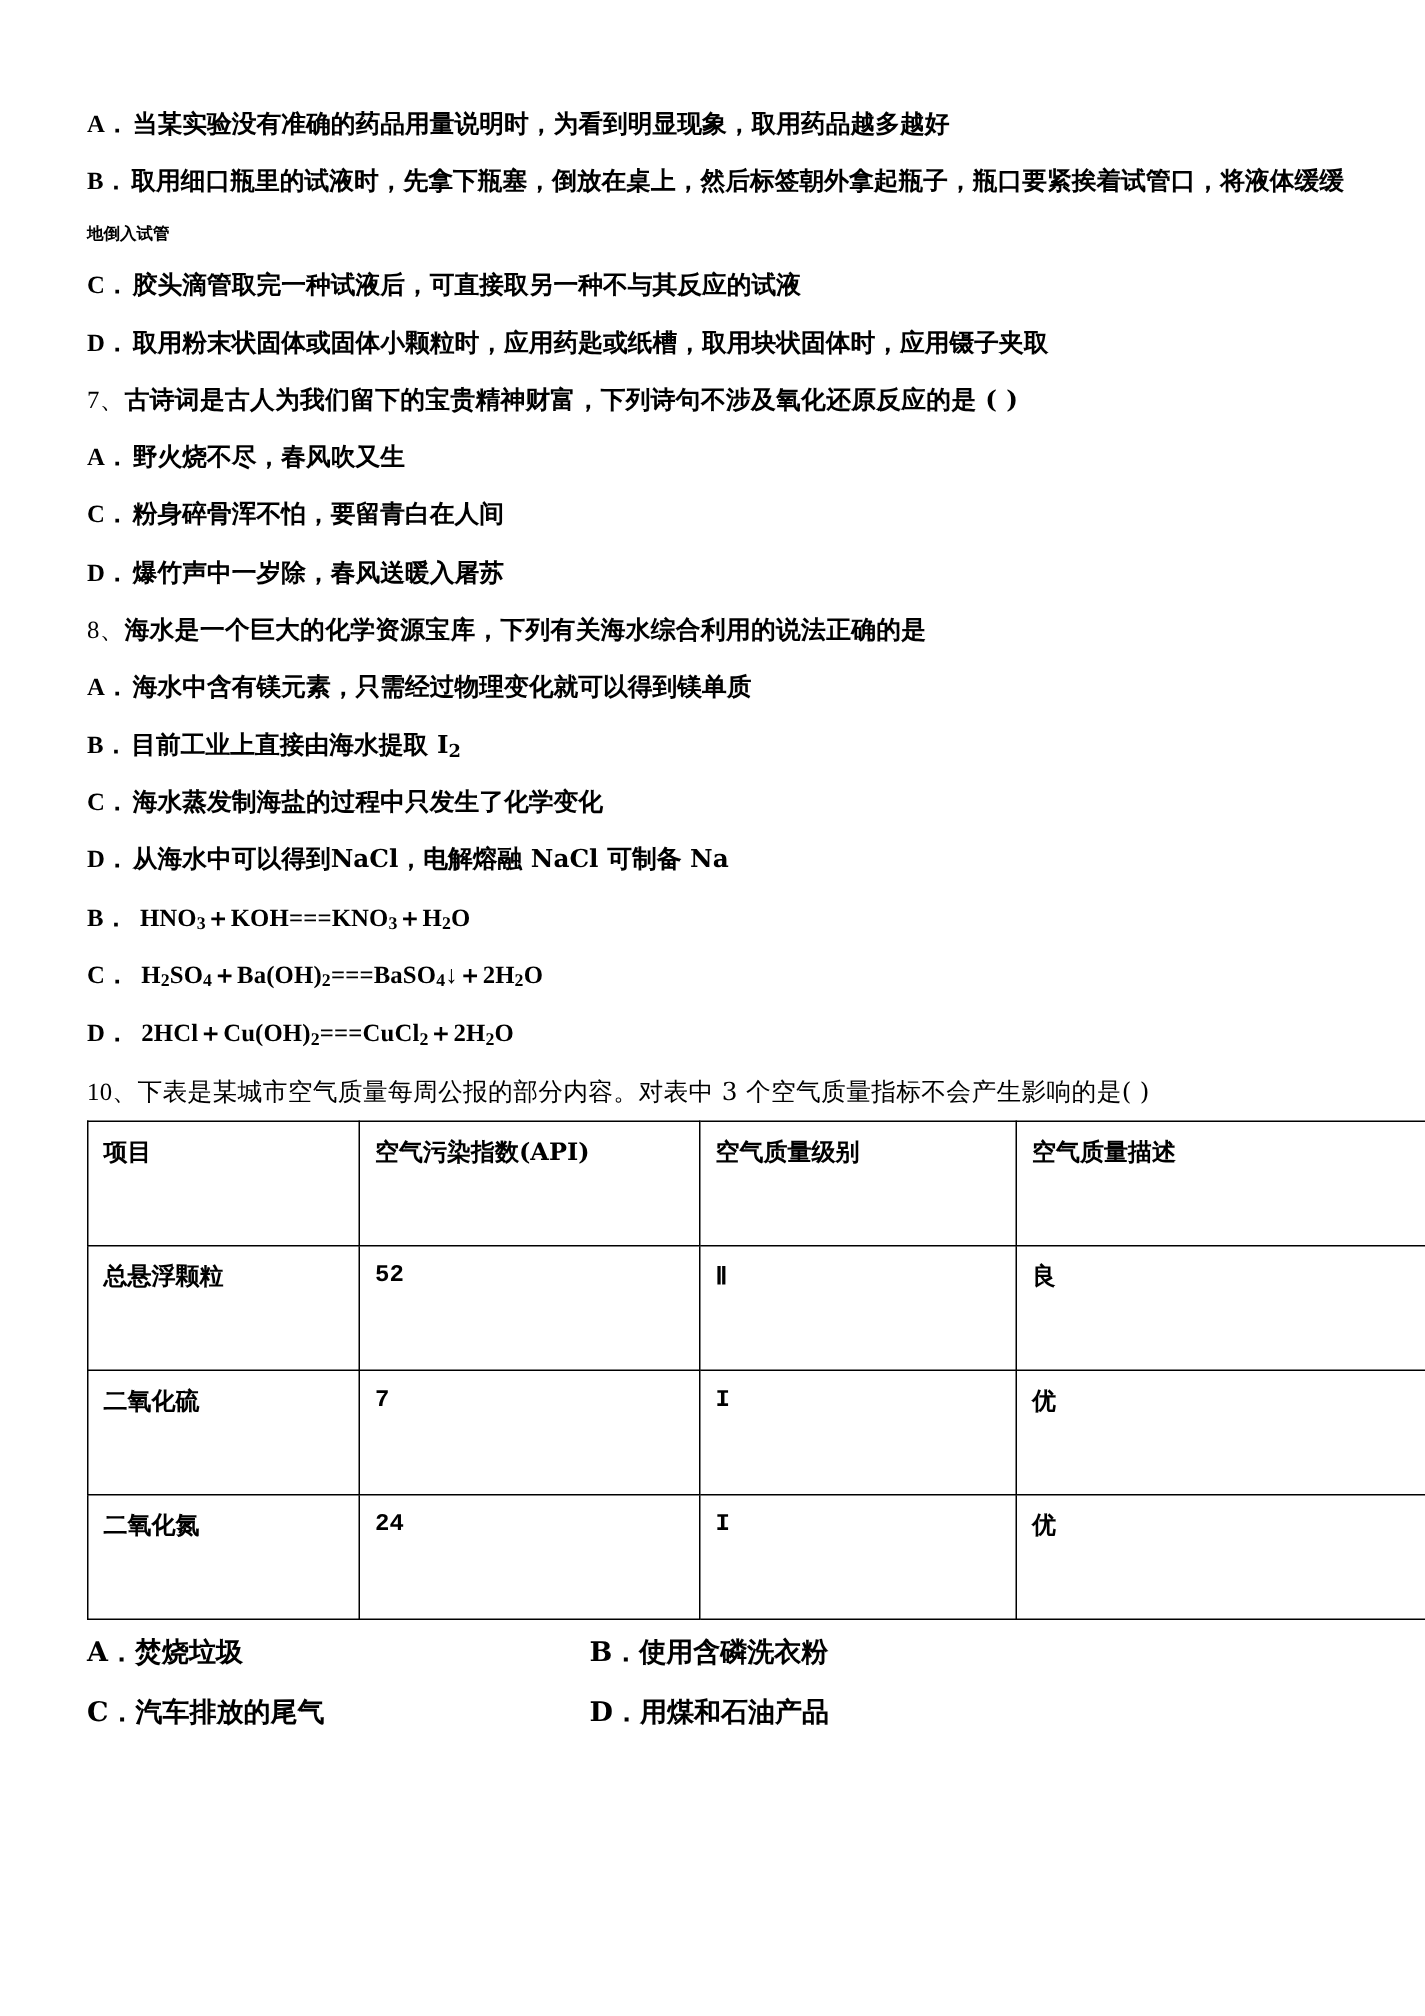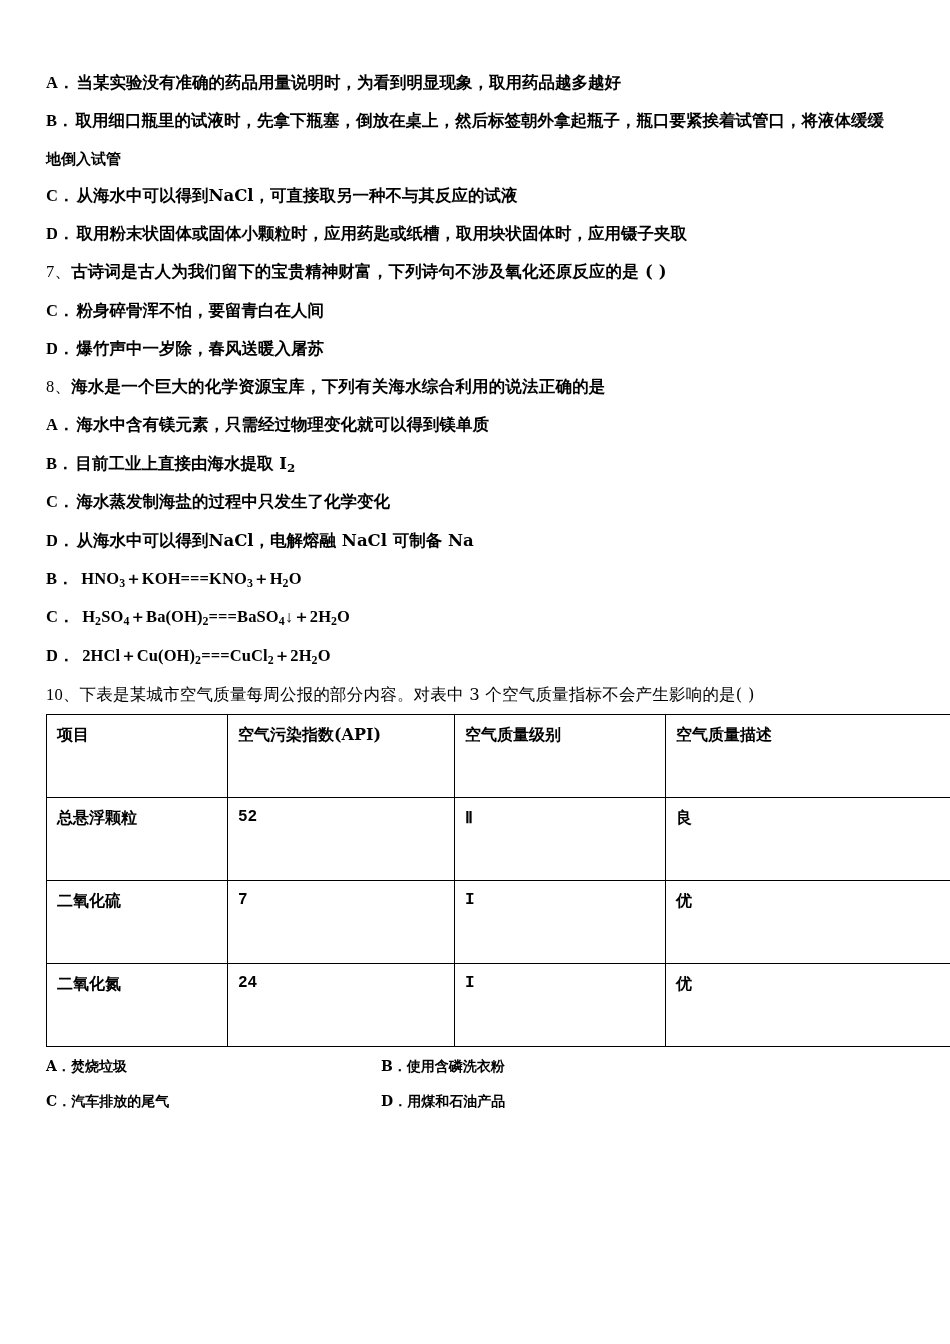--- a/index.html
+++ b/index.html
@@ -10,21 +10,21 @@
   body {
     width: 950px;
     height: 1344px;
     font-family: "DejaVu Serif", "Liberation Serif", serif;
     color: #000000;
     overflow: hidden;
     position: relative;
   }
   .page {
     position: absolute;
-    left: 4px; top: 0;
+    left: 16px; top: 0;
     width: 822px;
     height: 1344px;
     padding: 0;
   }
   .content {
     position: absolute;
     left: 42px;
     top: 72px;
     width: 862px;
   }
@@ -53,21 +53,21 @@
   }
   .opt .lbl {
     font-family: "Liberation Serif", "DejaVu Serif", serif;
     font-weight: bold;
     margin-right: 2px;
   }
   .opt .txt {
     font-weight: bold;
   }
   .cont-line {
-    font-size: 15px;
+    font-size: 11px;
     line-height: 1.35;
     margin: 0 0 16px 0;
     font-weight: bold;
   }
   .eq {
     font-family: "Liberation Serif", "DejaVu Serif", serif;
     font-weight: bold;
     letter-spacing: 0.1px;
   }
 
@@ -98,21 +98,21 @@
 
   
   .two-col {
     margin-top: 10px;
   }
   .two-col-row {
     display: flex;
     margin-bottom: 16px;
   }
   .two-col-row .cell {
-    font-size: 14px;
+    font-size: 18px;
     font-weight: bold;
     line-height: 1.35;
   }
   .two-col-row .cell.left  { width: 335px; flex: 0 0 335px; }
   .two-col-row .cell.right { flex: 1 1 auto; }
   sub { font-size: 0.72em; vertical-align: -0.22em; }
   sup { font-size: 0.72em; vertical-align: 0.42em; }
 </style>
 </head>
 <body>
@@ -124,31 +124,34 @@
       <span class="lbl">A．</span><span class="txt">当某实验没有准确的药品用量说明时，为看到明显现象，取用药品越多越好</span>
     </div>
 
     <div class="opt">
       <span class="lbl">B．</span><span class="txt">取用细口瓶里的试液时，先拿下瓶塞，倒放在桌上，然后标签朝外拿起瓶子，瓶口要紧挨着试管口，将液体缓缓</span>
     </div>
 
     <div class="cont-line">地倒入试管</div>
 
     <div class="opt">
-      <span class="lbl">C．</span><span class="txt">从海水中可以得到NaCl，可直接取另一种不与其反应的试液</span>
+      <span class="lbl">C．</span><span class="txt">胶头滴管取完一种试液后，可直接取另一种不与其反应的试液</span>
     </div>
 
     <div class="opt">
       <span class="lbl">D．</span><span class="txt">取用粉末状固体或固体小颗粒时，应用药匙或纸槽，取用块状固体时，应用镊子夹取</span>
     </div>
 
     <div class="qline stem">
       <span class="qnum">7、</span><span>古诗词是古人为我们留下的宝贵精神财富，下列诗句不涉及氧化还原反应的是 (  )</span>
     </div>
 
+    <div class="opt">
+      <span class="lbl">A．</span><span class="txt">野火烧不尽，春风吹又生</span>
+    </div>
     <div class="opt">
       <span class="lbl">C．</span><span class="txt">粉身碎骨浑不怕，要留青白在人间</span>
     </div>
     <div class="opt">
       <span class="lbl">D．</span><span class="txt">爆竹声中一岁除，春风送暖入屠苏</span>
     </div>
 
     <div class="qline stem">
       <span class="qnum">8、</span><span>海水是一个巨大的化学资源宝库，下列有关海水综合利用的说法正确的是</span>
     </div>

